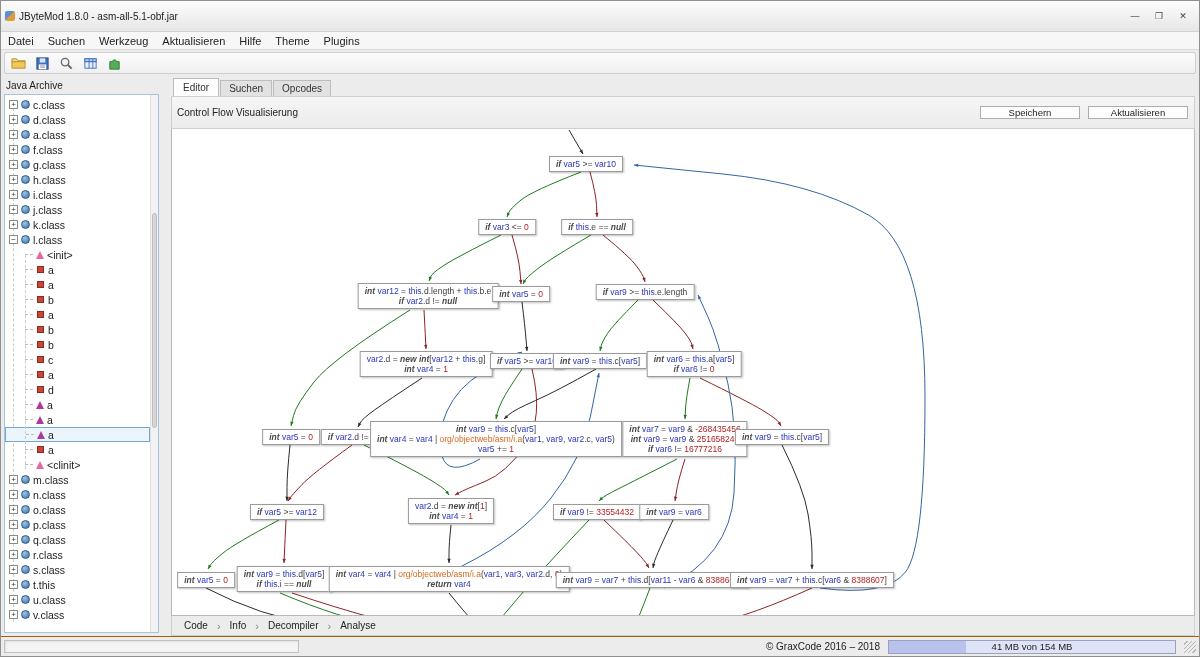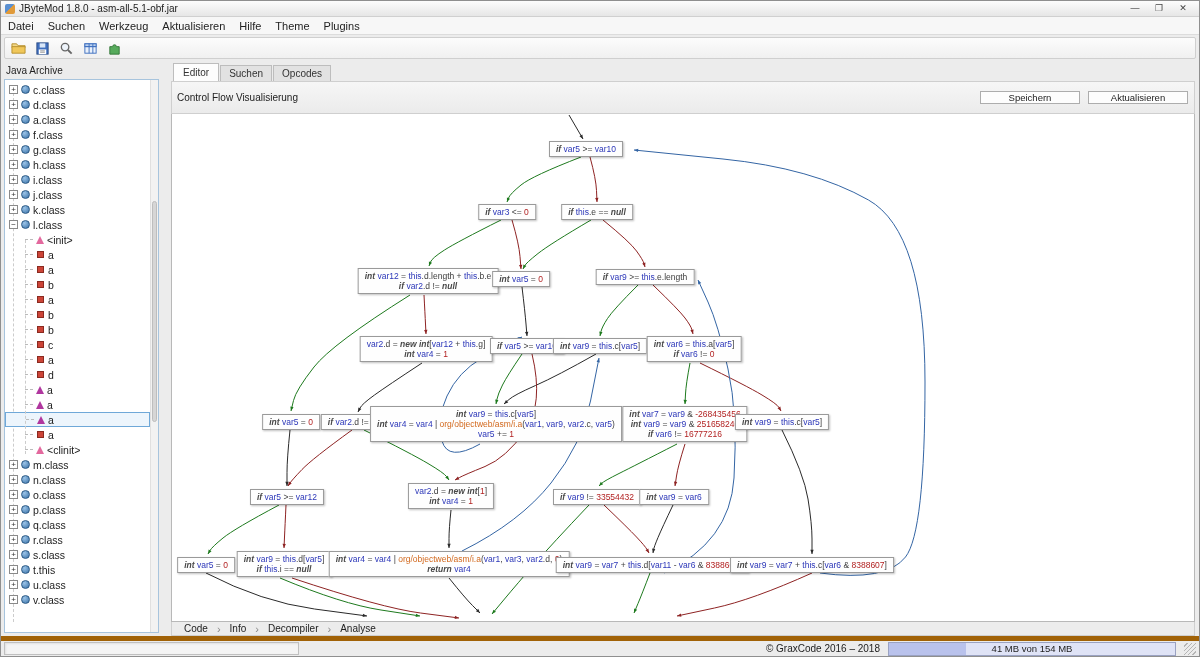--- a/index.html
+++ b/index.html
@@ -1,21 +1,21 @@
 <!DOCTYPE html>
 <html><head>
 <meta charset="utf-8">
 <style>
   html,body{margin:0;padding:0;background:#d8d8d8;}
   *{box-sizing:border-box;}
   .app{width:1200px;height:657px;display:flex;flex-direction:column;background:#ececec;
        font-family:"Liberation Sans","DejaVu Sans",sans-serif;border:1px solid #8f8f8f;overflow:hidden;}
 
   
-  .titlebar{height:16px;display:flex;align-items:center;gap:4px;padding:0 4px;
+  .titlebar{height:31px;display:flex;align-items:center;gap:4px;padding:0 4px;
             background:linear-gradient(#fdfdfd,#e6e6e6);border-bottom:1px solid #d0d0d0;font-size:10px;color:#222;}
   .app-icon{width:10px;height:10px;border-radius:2px;background:linear-gradient(135deg,#5a8fd0 50%,#e09a3a 50%);flex:0 0 auto;}
   .win-controls{margin-left:auto;display:flex;}
   .winbtn{width:24px;height:13px;font-size:9px;line-height:12px;text-align:center;color:#444;}
 
   
   .menubar{height:18px;background:#f7f7f7;border-bottom:1px solid #dcdcdc;display:flex;align-items:center;font-size:11px;color:#222;}
   .menu-item{padding:2px 7px;}
 
   
@@ -60,26 +60,26 @@
   .graph{flex:1;position:relative;background:#fff;border:1px solid #b8b8b8;border-top:none;overflow:hidden;}
   #edges{position:absolute;left:0;top:0;}
   .cfg-node{position:absolute;transform:translateX(-50%);background:#fefefe;border:1px solid #9a9a9a;
             box-shadow:1px 1px 2px rgba(0,0,0,.25);padding:2px 6px;font-size:8.5px;line-height:10px;
             white-space:nowrap;text-align:center;color:#3c3c3c;}
   .t-kw{color:#4a4a4a;font-weight:bold;font-style:italic;}
   .t-var{color:#2b36b8;}
   .t-num{color:#b22222;}
   .t-ref{color:#d2691e;}
 
-  .bottom-tabs{height:14px;display:flex;align-items:center;background:#ececec;border:1px solid #cfcfcf;
+  .bottom-tabs{height:20px;display:flex;align-items:center;background:#ececec;border:1px solid #cfcfcf;
                border-top:none;font-size:10px;color:#222;padding-left:5px;gap:2px;}
   .bt-item{padding:1px 7px;}
   .bt-sep{color:#888;font-size:11px;}
 
-  .statusbar{height:20px;display:flex;align-items:center;background:#ececec;border-top:5px solid #a16207;
+  .statusbar{height:20px;display:flex;align-items:center;background:#ececec;border-top:1px solid #a16207;
              padding:0 3px;font-size:10px;color:#222;gap:8px;}
   .status-box{width:295px;height:13px;background:#f4f4f4;border:1px solid #c0c0c0;box-shadow:inset 1px 1px 2px rgba(0,0,0,.08);}
   .copyright{margin-left:auto;}
   .membar{width:288px;height:14px;border:1px solid #9aa2c2;background:#dfe3f6;position:relative;
           display:flex;align-items:center;justify-content:center;font-size:9.5px;color:#1d1d1d;}
   .memfill{position:absolute;left:0;top:0;bottom:0;background:#b9c2ec;}
   .memlabel{position:relative;z-index:1;}
   .grip{width:12px;height:12px;background:repeating-linear-gradient(135deg,transparent 0 2px,#b5b5b5 2px 3px);}
 </style>
 </head>

